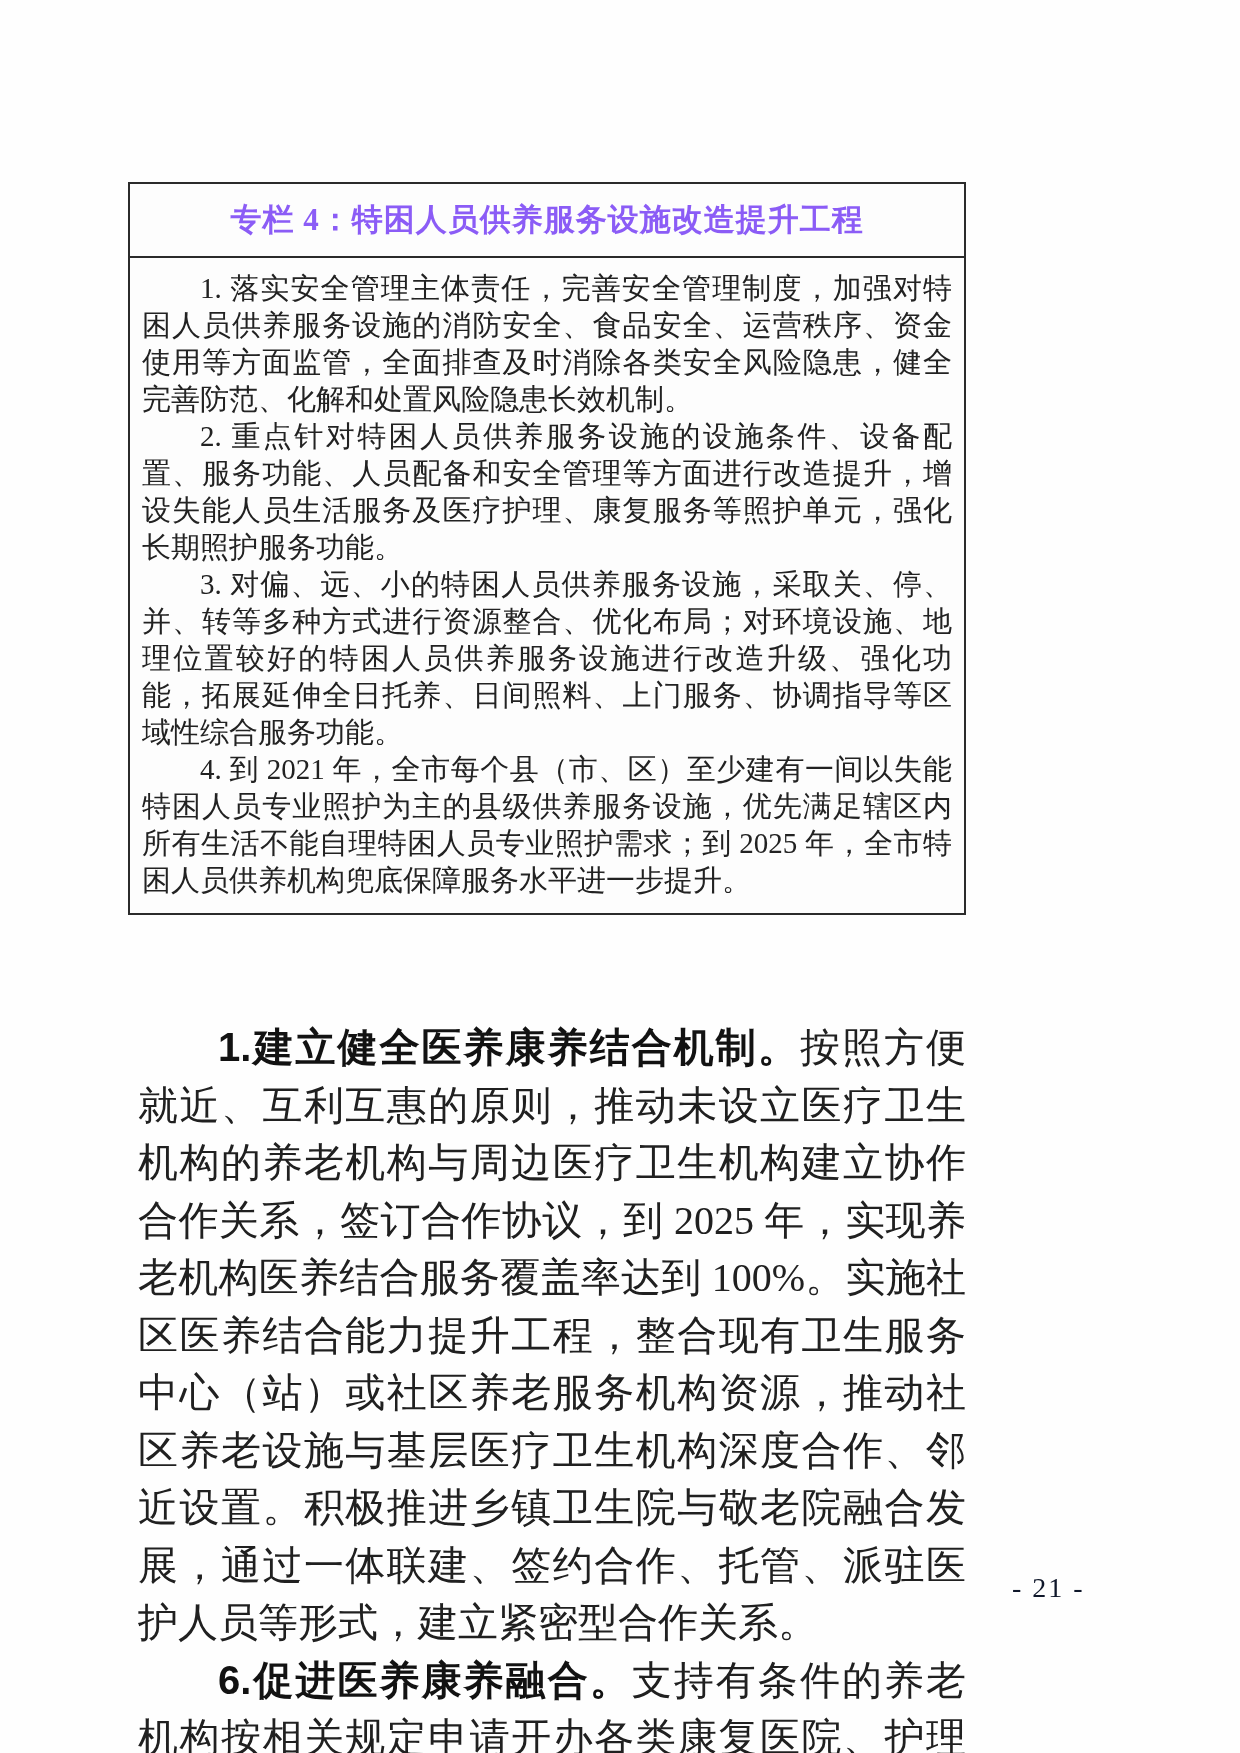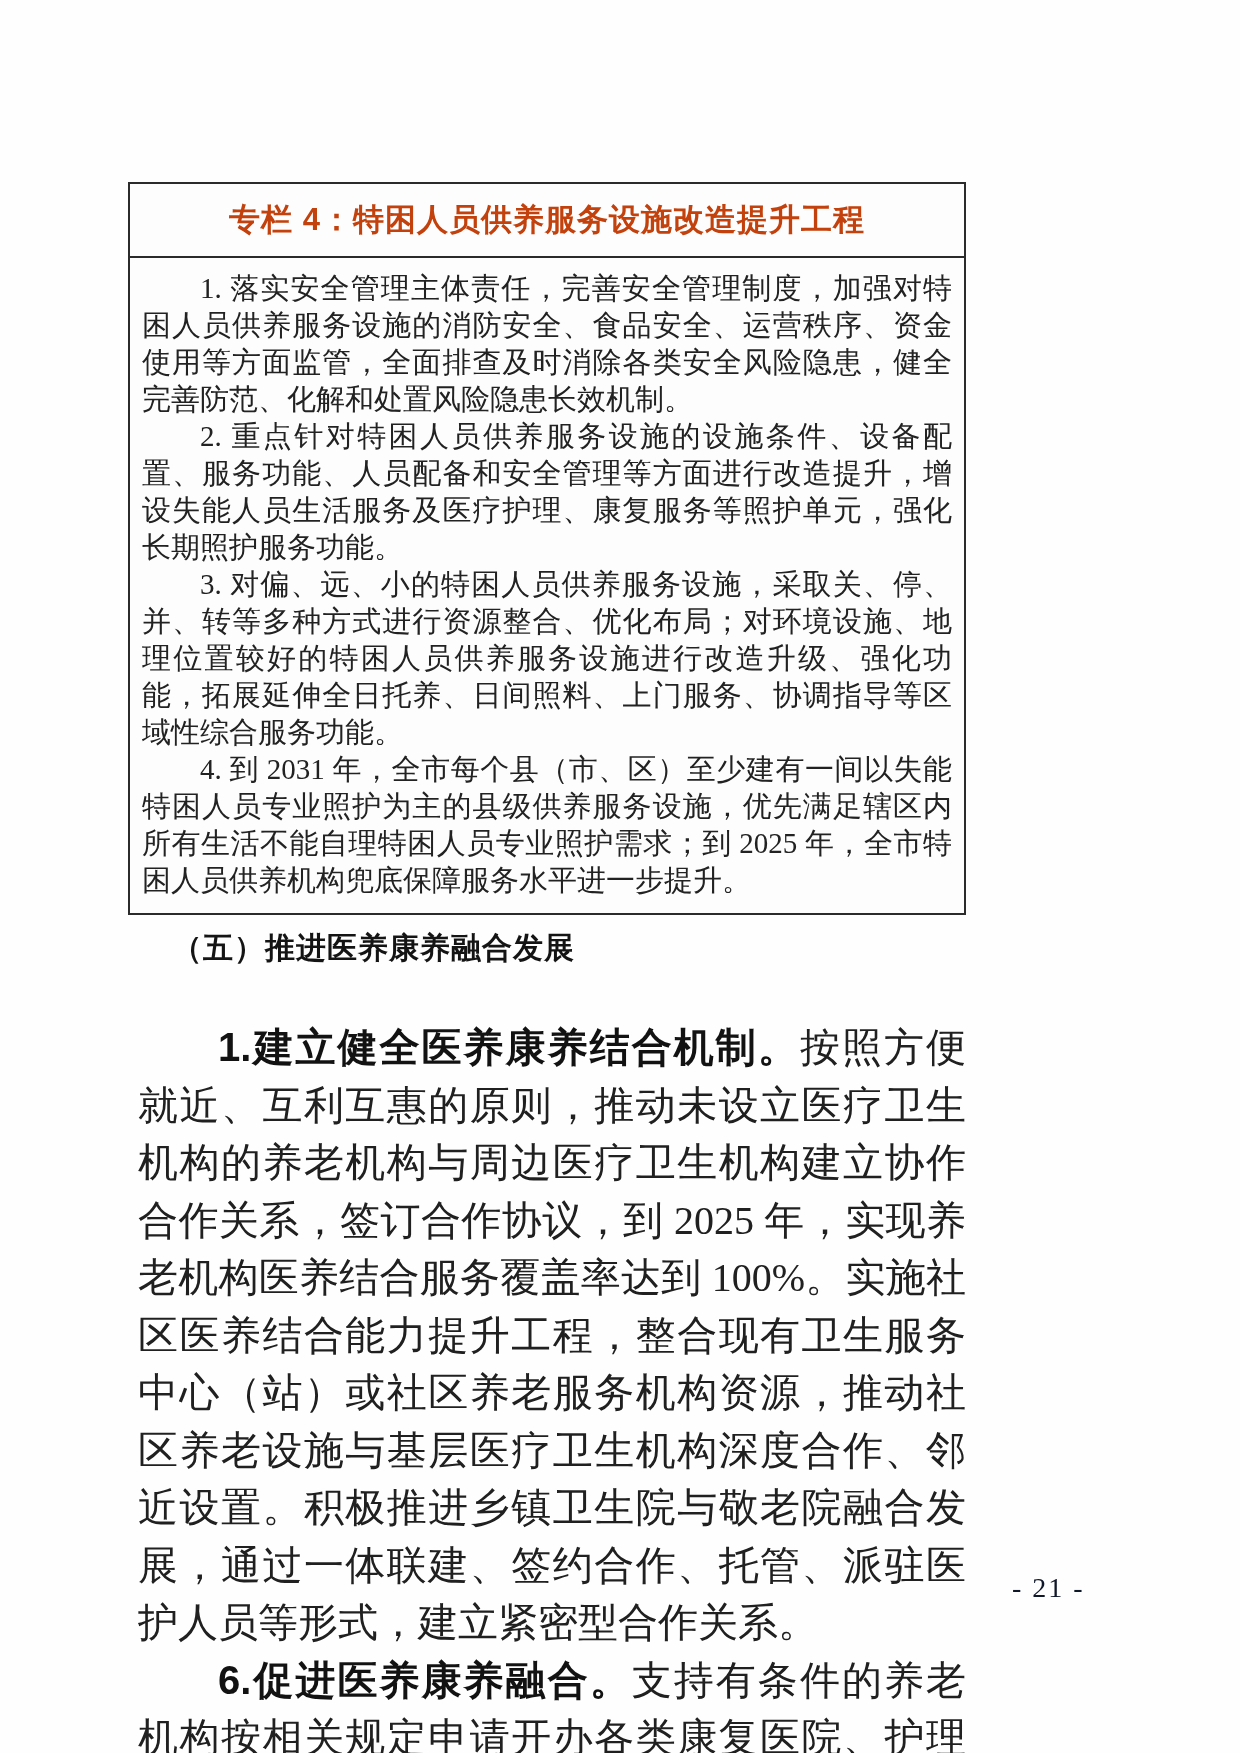--- a/index.html
+++ b/index.html
@@ -24,25 +24,25 @@
     width: 838px;
     border: 2px solid #2b2b2b;
     box-sizing: border-box;
     background: #fdfdfd;
   }
   .box-title {
     height: 72px;
     line-height: 72px;
     text-align: center;
     border-bottom: 2px solid #2b2b2b;
-    font-family: Liberation Sans, sans-serif;
+    font-family: Liberation Serif, serif;
     font-weight: bold;
     font-size: 31px;
     letter-spacing: 1px;
-    color: #c2410c;
+    color: #8b5cf6;
   }
   .box-body {
     padding: 12px 12px 14px 12px;
     font-size: 29px;
     line-height: 37px;
   }
   .box-body p {
     margin: 0;
     text-indent: 2em;
     text-align: justify;
@@ -95,25 +95,24 @@
 <body>
 
 <div class="page">
 
   <div class="box">
     <div class="box-title">专栏 4：特困人员供养服务设施改造提升工程</div>
     <div class="box-body">
       <p>1. 落实安全管理主体责任，完善安全管理制度，加强对特困人员供养服务设施的消防安全、食品安全、运营秩序、资金使用等方面监管，全面排查及时消除各类安全风险隐患，健全完善防范、化解和处置风险隐患长效机制。</p>
       <p>2. 重点针对特困人员供养服务设施的设施条件、设备配置、服务功能、人员配备和安全管理等方面进行改造提升，增设失能人员生活服务及医疗护理、康复服务等照护单元，强化长期照护服务功能。</p>
       <p>3. 对偏、远、小的特困人员供养服务设施，采取关、停、并、转等多种方式进行资源整合、优化布局；对环境设施、地理位置较好的特困人员供养服务设施进行改造升级、强化功能，拓展延伸全日托养、日间照料、上门服务、协调指导等区域性综合服务功能。</p>
-      <p>4. 到 2031 年，全市每个县（市、区）至少建有一间以失能特困人员专业照护为主的县级供养服务设施，优先满足辖区内所有生活不能自理特困人员专业照护需求；到 2025 年，全市特困人员供养机构兜底保障服务水平进一步提升。</p>
+      <p>4. 到 2021 年，全市每个县（市、区）至少建有一间以失能特困人员专业照护为主的县级供养服务设施，优先满足辖区内所有生活不能自理特困人员专业照护需求；到 2025 年，全市特困人员供养机构兜底保障服务水平进一步提升。</p>
     </div>
   </div>
 
-  <div class="section-heading">（五）推进医养康养融合发展</div>
 
   <div class="body-text">
     <p><span class="lead">1.建立健全医养康养结合机制。</span><span>按照方便就近、互利互惠的原则，推动未设立医疗卫生机构的养老机构与周边医疗卫生机构建立协作合作关系，签订合作协议，到 2025 年，实现养老机构医养结合服务覆盖率达到 100%。实施社区医养结合能力提升工程，整合现有卫生服务中心（站）或社区养老服务机构资源，推动社区养老设施与基层医疗卫生机构深度合作、邻近设置。积极推进乡镇卫生院与敬老院融合发展，通过一体联建、签约合作、托管、派驻医护人员等形式，建立紧密型合作关系。</span></p>
     <p><span class="lead">6.促进医养康养融合。</span><span>支持有条件的养老机构按相关规定申请开办各类康复医院、护理院、中医医院等，重点为失能失</span></p>
   </div>
 
   <div class="page-number">- 21 -</div>
 
 </div>
 

